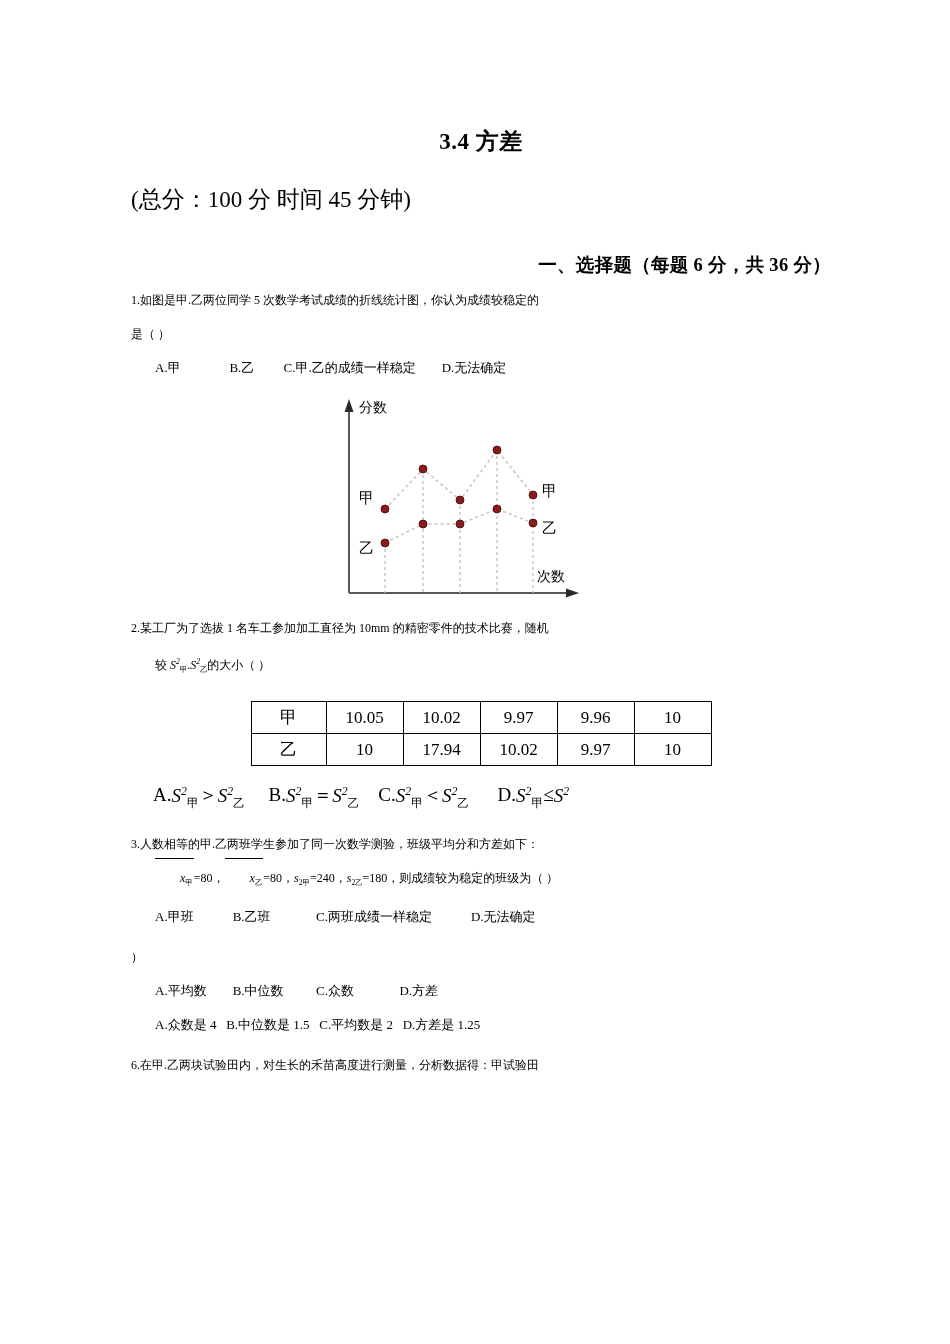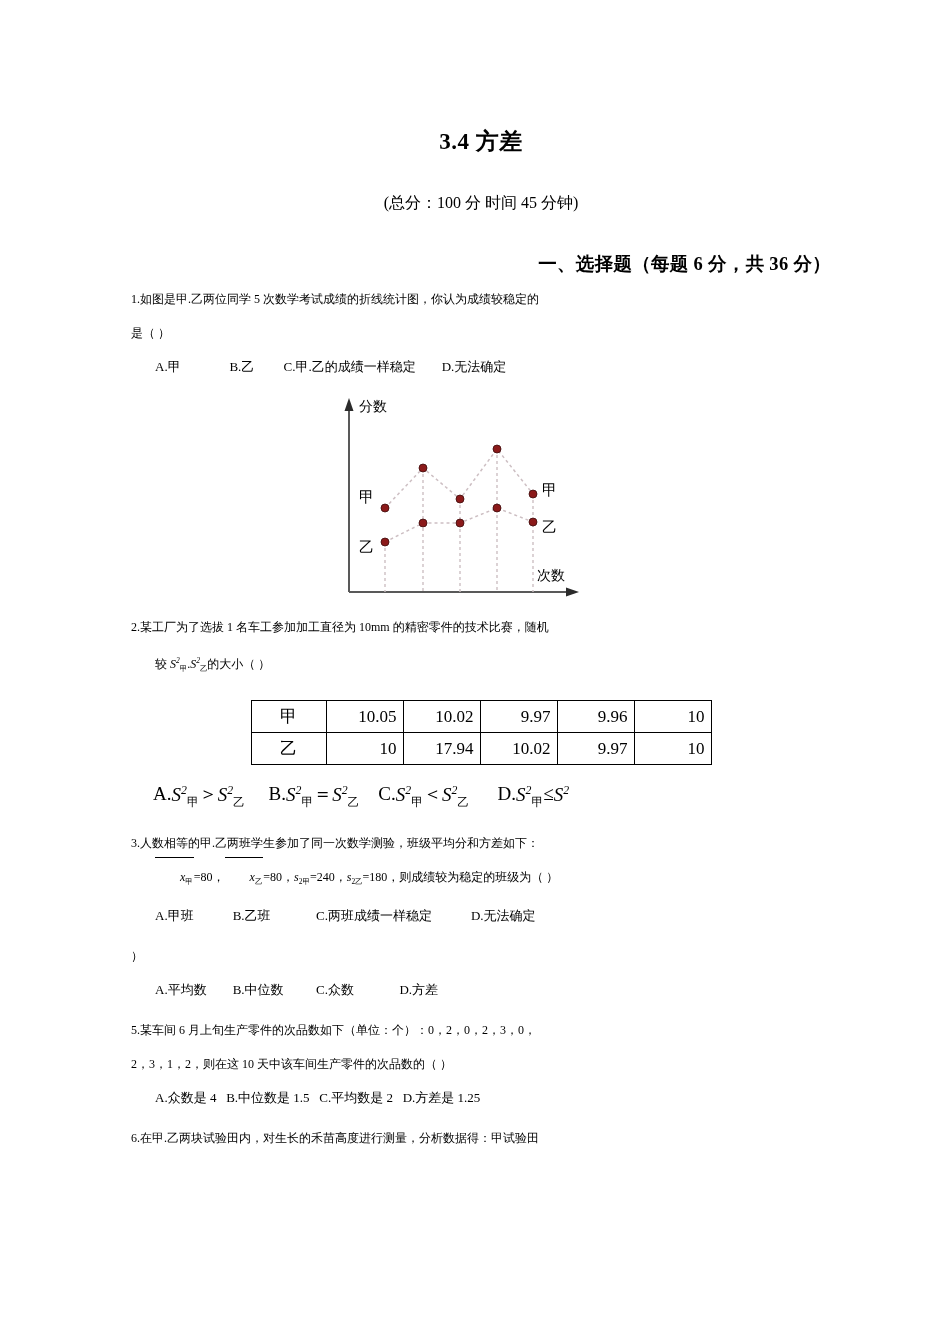--- a/index.html
+++ b/index.html
@@ -30,23 +30,22 @@
 
   
   .doc-title {
     text-align: center;
     font-size: 23px;
     font-weight: bold;
     margin-top: 126px;
     letter-spacing: 0.5px;
   }
   .doc-subtitle {
-    text-align: center;
-    font-size: 16px;
-    margin-top: 36px;
+    font-size: 23px;
+    margin-top: 27px;
   }
 
   
   .section-heading {
     font-size: 18.5px;
     font-weight: bold;
     margin-top: 37px;
     letter-spacing: 0.3px;
     text-align: right;
   }
@@ -130,21 +129,20 @@
     border: 1.3px solid #000;
     height: 31px;
     text-align: center;
     padding: 0 6px;
   }
   table.data-table td.lbl {
     width: 62px;
   }
   table.data-table td.val {
     width: 64px;
-    text-align: right;
   }
 </style>
 </head>
 <body>
 
 <div class="page">
   <div class="content">
 
     <div class="doc-title">3.4 方差</div>
     <div class="doc-subtitle">(总分：100 分  时间 45 分钟)</div>
@@ -238,24 +236,20 @@
       <div>3.人数相等的甲.乙两班学生参加了同一次数学测验，班级平均分和方差如下：</div>
       <div class="q-indent"><span class="xbar math"><span>x</span><sub class="sm">甲</sub></span><span>=80，</span><span class="xbar math"><span>x</span><sub class="sm">乙</sub></span><span>=80，</span><span class="math"><span>s</span><sub class="sm">2</sub><sub class="sm">甲</sub></span><span>=240，</span><span class="math"><span>s</span><sub class="sm">2</sub><sub class="sm">乙</sub></span><span>=180，则成绩较为稳定的班级为（        ）</span></div>
     </div>
     <div class="options">A.甲班            B.乙班              C.两班成绩一样稳定            D.无法确定</div>
 
     <div class="question">
       <div>）</div>
     </div>
     <div class="options">A.平均数        B.中位数          C.众数              D.方差</div>
 
-    <div class="question">
-      <div>5.某车间 6 月上旬生产零件的次品数如下（单位：个）：0，2，0，2，3，0，</div>
-      <div>2，3，1，2，则在这 10 天中该车间生产零件的次品数的（        ）</div>
-    </div>
     <div class="options">A.众数是 4   B.中位数是 1.5   C.平均数是 2   D.方差是 1.25</div>
 
     <div class="question">
       <div>6.在甲.乙两块试验田内，对生长的禾苗高度进行测量，分析数据得：甲试验田</div>
     </div>
 
   </div>
 </div>
 
 </body></html>

